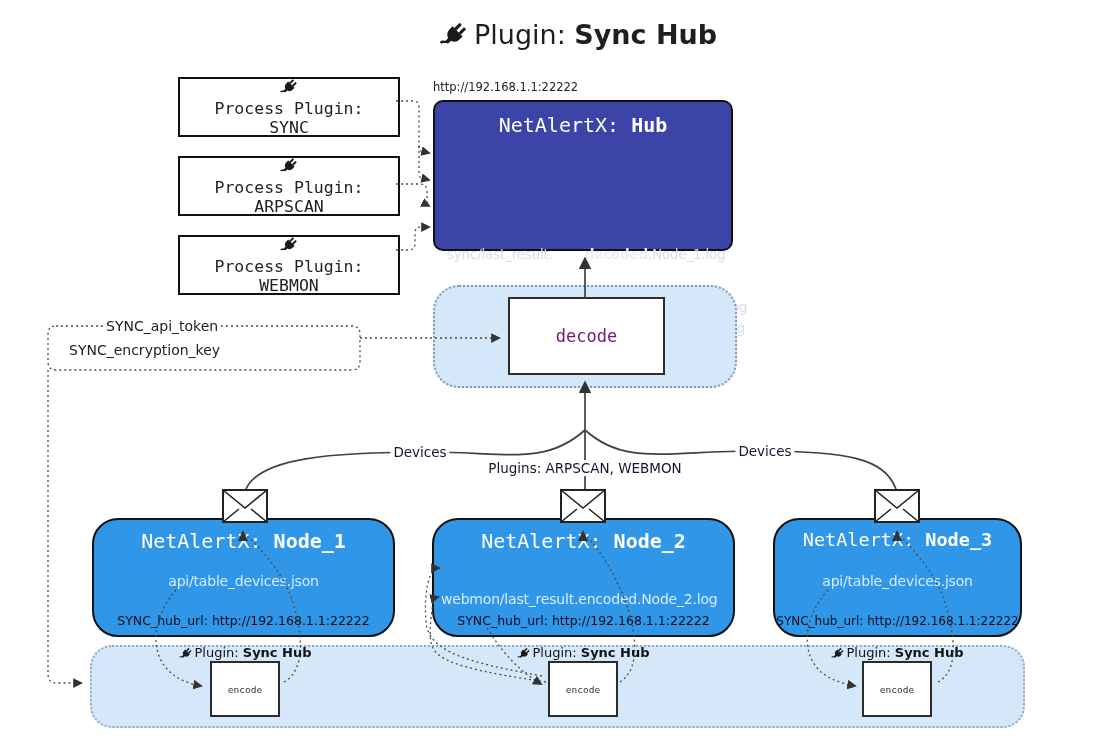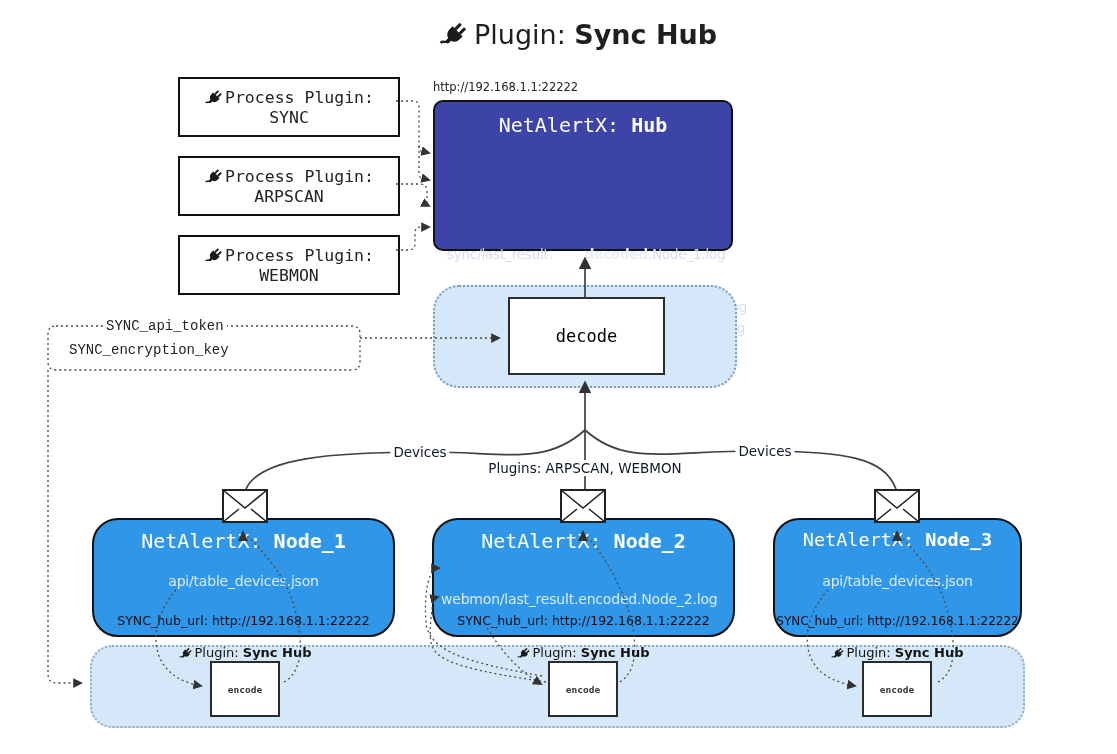--- a/index.html
+++ b/index.html
@@ -9,52 +9,52 @@
   .mono{font-family:"DejaVu Sans Mono",monospace;}
   
   #main-title{left:438px;top:18px;display:flex;align-items:center;gap:6px;
               font-size:27px;color:#1f1f1f;z-index:2;}
   #main-title b{font-weight:bold;}
   .plug-svg{display:inline-block;vertical-align:middle;}
   
   .proc-box{left:178px;width:218px;height:56px;background:#fff;border:2px solid #111;
             z-index:2;display:flex;flex-direction:column;justify-content:center;
             align-items:center;font-size:16.5px;color:#222;}
-  .proc-line1{display:flex;align-items:center;gap:2px;}
+  .proc-line1{display:flex;align-items:center;gap:2px;flex-direction:column;}
   
   #hub-url{left:433px;top:80px;width:300px;text-align:left;font-size:11.5px;color:#222;z-index:2;}
   #hub-box{left:433px;top:100px;width:300px;height:151px;background:#3d44a8;
            border:2.5px solid #111;border-radius:10px;z-index:1;box-sizing:border-box;}
   #hub-title{position:absolute;left:0;right:0;top:11px;text-align:center;color:#ffffff;
              font-size:20px;}
   .hub-file{position:absolute;font-size:13.5px;color:#d9dcf1;white-space:nowrap;letter-spacing:-0.2px;}
   .hub-file b{font-weight:bold;color:#eceef8;margin-left:32px;}
   
   #decode-band{left:433px;top:285px;width:304px;height:103px;background:#d5e8fa;
                border:2px dotted #7d9cba;border-radius:26px;box-sizing:border-box;z-index:1;}
   #decode-box{left:508px;top:297px;width:157px;height:78px;background:#fff;border:2px solid #2b2b2b;
               z-index:2;display:flex;align-items:center;justify-content:center;
-              font-size:17px;color:#000000;box-sizing:border-box;}
-  
-  .setting-label{font-size:14px;color:#222;background:#fff;padding:0 3px;z-index:6;white-space:nowrap;font-family:Liberation Mono, monospace;}
+              font-size:17px;color:#701a75;box-sizing:border-box;}
+  
+  .setting-label{font-size:14px;color:#222;background:#fff;padding:0 3px;z-index:6;white-space:nowrap;}
   
   .edge-chip{font-size:13.5px;color:#0f172a;background:#fff;padding:0 3px;z-index:6;
              white-space:nowrap;transform:translateX(-50%);}
   
   .node-box{top:518px;height:119px;background:#2f96e8;border:2.5px solid #111;border-radius:26px;
             z-index:1;box-sizing:border-box;}
   .node-title{position:absolute;left:0;right:0;top:9px;text-align:center;color:#fff;font-size:20px;}
   .node-file{position:absolute;font-size:14px;color:#d9ecfd;white-space:nowrap;letter-spacing:-0.2px;}
   .node-url{position:absolute;left:0;right:0;bottom:7px;text-align:center;font-size:12.5px;color:#0d0d1a;}
   
   #encode-band{left:90px;top:645px;width:935px;height:83px;background:#d5e8fa;
                border:2px dotted #90a8bf;border-radius:22px;box-sizing:border-box;z-index:1;}
   .encode-box{top:661px;width:70px;height:56px;background:#fff;border:2px solid #2b2b2b;z-index:2;
               display:flex;align-items:center;justify-content:center;box-sizing:border-box;
-              font-size:9.5px;color:#333;font-weight:bold;}
+              font-size:9.5px;color:#333;}
   .band-plugin-label{top:645px;transform:translateX(-50%);z-index:3;display:flex;align-items:center;
                      gap:2px;font-size:13px;color:#111;white-space:nowrap;}
   .band-plugin-label b{font-weight:bold;}
   
   #overlay{position:absolute;left:0;top:0;z-index:5;pointer-events:none;}
   .envelope{z-index:6;}
 </style>
 </head>
 <body>
 

